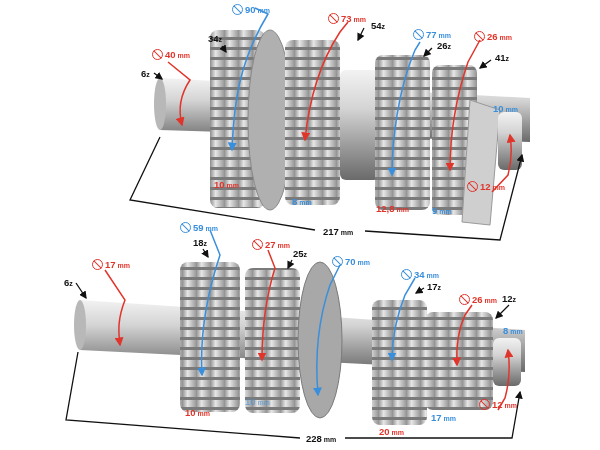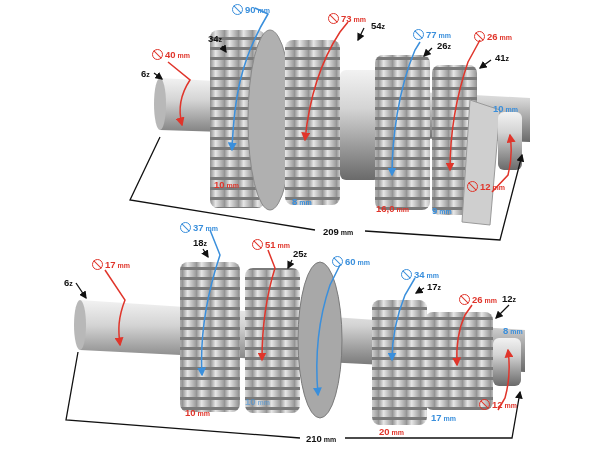--- a/index.html
+++ b/index.html
@@ -131,37 +131,37 @@
   <div class="lbl blk teeth" style="left:208px;top:34px;"><span>34</span><span class="z">z</span></div>
   <div class="lbl red" style="left:152px;top:49px;"><span class="dia"></span><span>40</span><span class="u">mm</span></div>
   <div class="lbl blk teeth" style="left:141px;top:69px;"><span>6</span><span class="z">z</span></div>
   <div class="lbl blue" style="left:413px;top:29px;"><span class="dia"></span><span>77</span><span class="u">mm</span></div>
   <div class="lbl blk teeth" style="left:437px;top:41px;"><span>26</span><span class="z">z</span></div>
   <div class="lbl red" style="left:474px;top:31px;"><span class="dia"></span><span>26</span><span class="u">mm</span></div>
   <div class="lbl blk teeth" style="left:495px;top:53px;"><span>41</span><span class="z">z</span></div>
   <div class="lbl blue" style="left:493px;top:104px;"><span>10</span><span class="u">mm</span></div>
   <div class="lbl red" style="left:214px;top:180px;"><span>10</span><span class="u">mm</span></div>
   <div class="lbl blue" style="left:292px;top:197px;"><span>8</span><span class="u">mm</span></div>
-  <div class="lbl red" style="left:376px;top:204px;"><span>16,0</span><span class="u">mm</span></div>
+  <div class="lbl red" style="left:376px;top:204px;"><span>12,8</span><span class="u">mm</span></div>
   <div class="lbl blue" style="left:432px;top:206px;"><span>9</span><span class="u">mm</span></div>
   <div class="lbl red" style="left:467px;top:181px;"><span class="dia"></span><span>12</span><span class="u">mm</span></div>
-  <div class="lbl blk" style="left:323px;top:227px;"><span>209</span><span class="u">mm</span></div>
+  <div class="lbl blk" style="left:323px;top:227px;"><span>217</span><span class="u">mm</span></div>
 
-  <div class="lbl blue" style="left:180px;top:222px;"><span class="dia"></span><span>37</span><span class="u">mm</span></div>
+  <div class="lbl blue" style="left:180px;top:222px;"><span class="dia"></span><span>59</span><span class="u">mm</span></div>
   <div class="lbl blk teeth" style="left:193px;top:238px;"><span>18</span><span class="z">z</span></div>
-  <div class="lbl red" style="left:252px;top:239px;"><span class="dia"></span><span>51</span><span class="u">mm</span></div>
+  <div class="lbl red" style="left:252px;top:239px;"><span class="dia"></span><span>27</span><span class="u">mm</span></div>
   <div class="lbl blk teeth" style="left:293px;top:249px;"><span>25</span><span class="z">z</span></div>
-  <div class="lbl blue" style="left:332px;top:256px;"><span class="dia"></span><span>60</span><span class="u">mm</span></div>
+  <div class="lbl blue" style="left:332px;top:256px;"><span class="dia"></span><span>70</span><span class="u">mm</span></div>
   <div class="lbl blue" style="left:401px;top:269px;"><span class="dia"></span><span>34</span><span class="u">mm</span></div>
   <div class="lbl blk teeth" style="left:427px;top:282px;"><span>17</span><span class="z">z</span></div>
   <div class="lbl red" style="left:92px;top:259px;"><span class="dia"></span><span>17</span><span class="u">mm</span></div>
   <div class="lbl blk teeth" style="left:64px;top:278px;"><span>6</span><span class="z">z</span></div>
   <div class="lbl red" style="left:459px;top:294px;"><span class="dia"></span><span>26</span><span class="u">mm</span></div>
   <div class="lbl blk teeth" style="left:502px;top:294px;"><span>12</span><span class="z">z</span></div>
   <div class="lbl blue" style="left:503px;top:326px;"><span>8</span><span class="u">mm</span></div>
   <div class="lbl red" style="left:185px;top:408px;"><span>10</span><span class="u">mm</span></div>
   <div class="lbl blue" style="left:245px;top:397px;opacity:0.55;"><span>10</span><span class="u">mm</span></div>
   <div class="lbl blue" style="left:431px;top:413px;"><span>17</span><span class="u">mm</span></div>
   <div class="lbl red" style="left:379px;top:427px;"><span>20</span><span class="u">mm</span></div>
   <div class="lbl red" style="left:479px;top:399px;"><span class="dia"></span><span>12</span><span class="u">mm</span></div>
-  <div class="lbl blk" style="left:306px;top:434px;"><span>210</span><span class="u">mm</span></div>
+  <div class="lbl blk" style="left:306px;top:434px;"><span>228</span><span class="u">mm</span></div>
 
 </div>
 
 </body></html>

